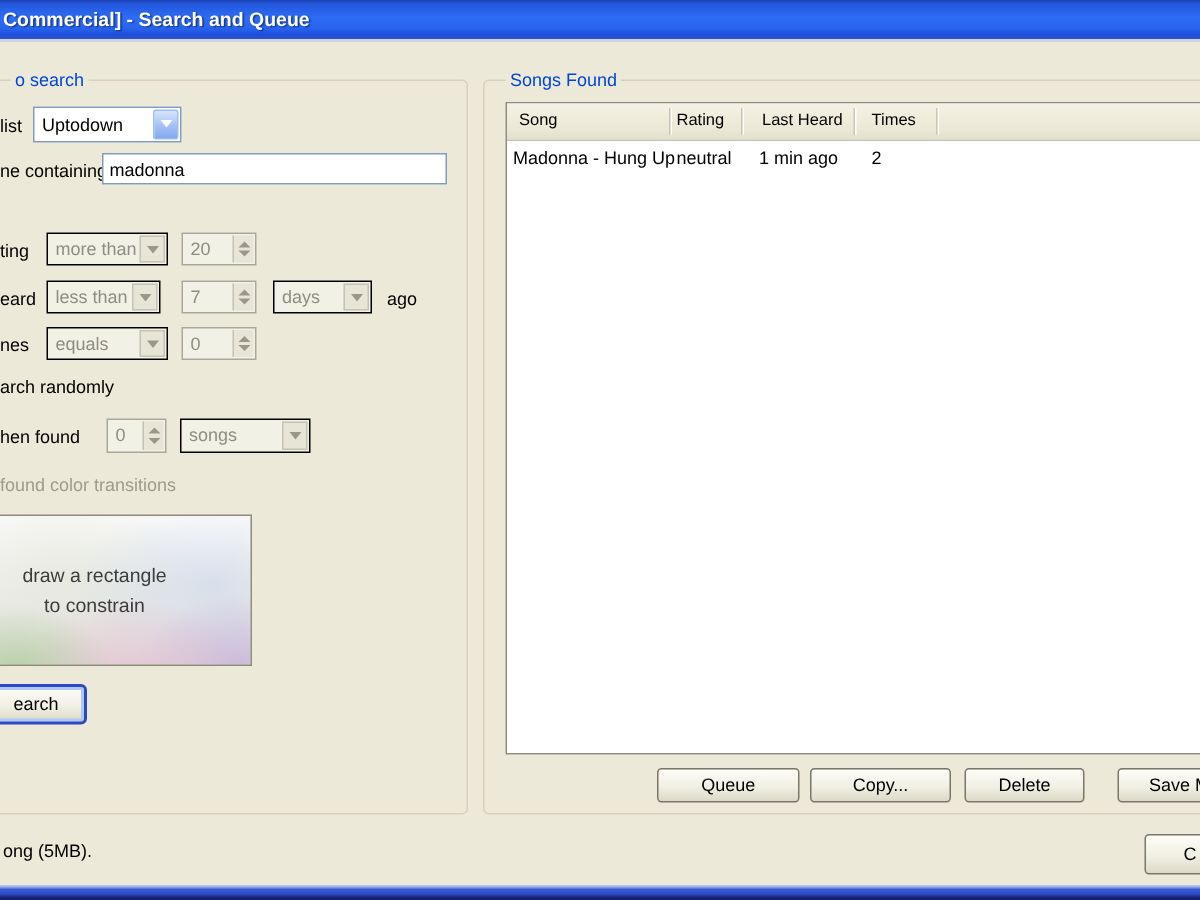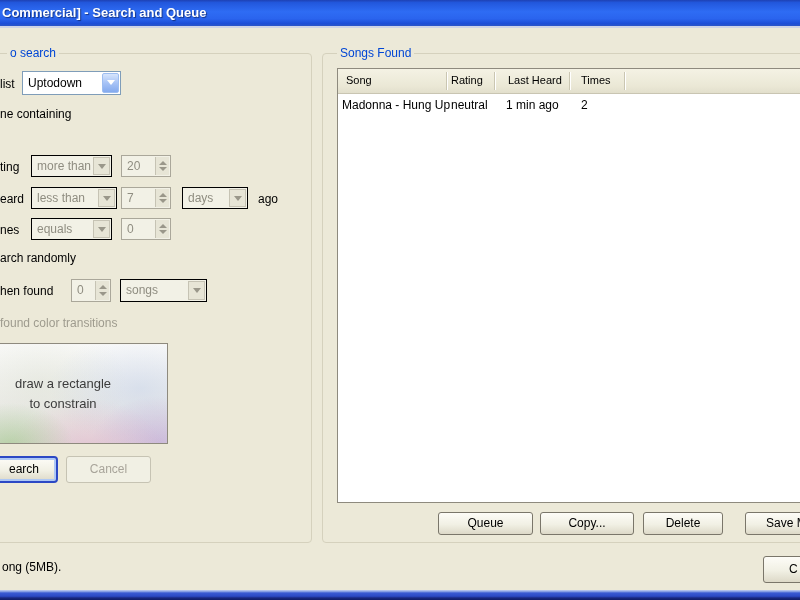--- a/index.html
+++ b/index.html
@@ -139,36 +139,37 @@
     <span class="gb-label" style="left:20px;">o search</span>
   </div>
 
   <span class="lbl" style="left:0; top:77px;">list</span>
   <div class="combo" style="left:22px; top:71px; width:99px; height:24px;">
     <span class="combo-val" style="top:4px;">Uptodown</span>
     <span class="combo-arrow"></span>
   </div>
 
   <span class="lbl" style="left:0; top:107px;">ne containing</span>
+  <input class="textfield" style="left: 68px; top: 102px; width: 230px; height: 21px;" value="madonna">
 
   <span class="lbl" style="left:0; top:160px;">ting</span>
   <div class="combo disabled" style="left:31px; top:155px; width:81px;">
     <span class="combo-val">more than</span>
     <span class="combo-arrow"></span>
   </div>
   <div class="spin" style="left:121px; top:155px; width:50px;">
     <span class="spin-val">20</span>
     <span class="spin-btns">
         <i class="up"></i>
         <i class="dn"></i>
       </span>
   </div>
 
   <span class="lbl" style="left:0; top:192px;">eard</span>
-  <div class="combo disabled" style="left:31px; top:187px; width:86px;">
+  <div class="combo disabled" style="left:31px; top:187px; width:76px;">
     <span class="combo-val">less than</span>
     <span class="combo-arrow"></span>
   </div>
   <div class="spin" style="left:121px; top:187px; width:50px;">
     <span class="spin-val">7</span>
     <span class="spin-btns">
         <i class="up"></i>
         <i class="dn"></i>
       </span>
   </div>
@@ -209,21 +210,20 @@
   <span class="lbl gray" style="left:0; top:316px;">found color transitions</span>
 
   <div class="gradbox" style="left:-12px; top:343px; width:180px; height:101px;">
     <div class="grad-text">
       <div>draw a rectangle</div>
       <div>to constrain</div>
     </div>
   </div>
 
   <div class="xp-btn focused" style="left:-10px; top:456px; width:68px;">earch</div>
-  <div class="xp-btn disabled tall" style="left:66px; top:456px; width:85px;">Cancel</div>
 
   <div class="groupbox" style="left:322px; top:53px; width:492px; height:490px;">
     <span class="gb-label" style="left:14px;">Songs Found</span>
   </div>
 
   <div class="listview" style="left:337px; top:68px; width:470px; height:435px;">
     <div class="lv-header">
       <span class="lv-col" style="left:8px;">Song</span>
       <span class="lv-col" style="left:113px;">Rating</span>
       <span class="lv-col" style="left:170px;">Last Heard</span>

